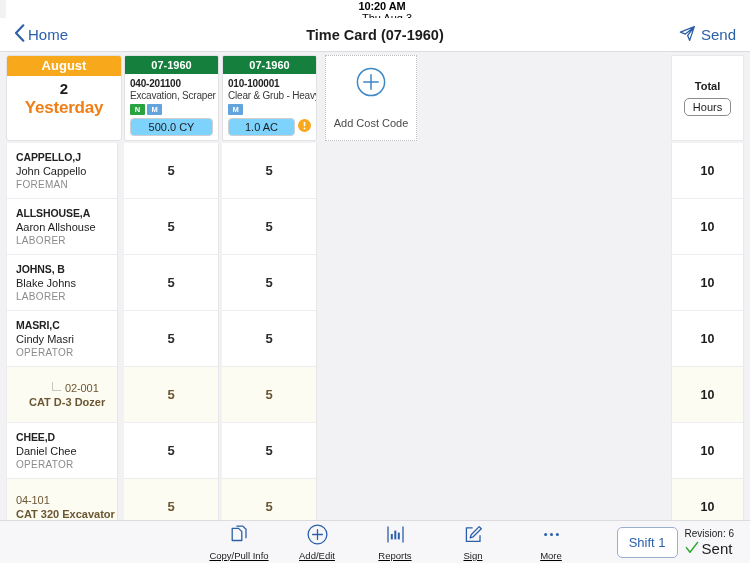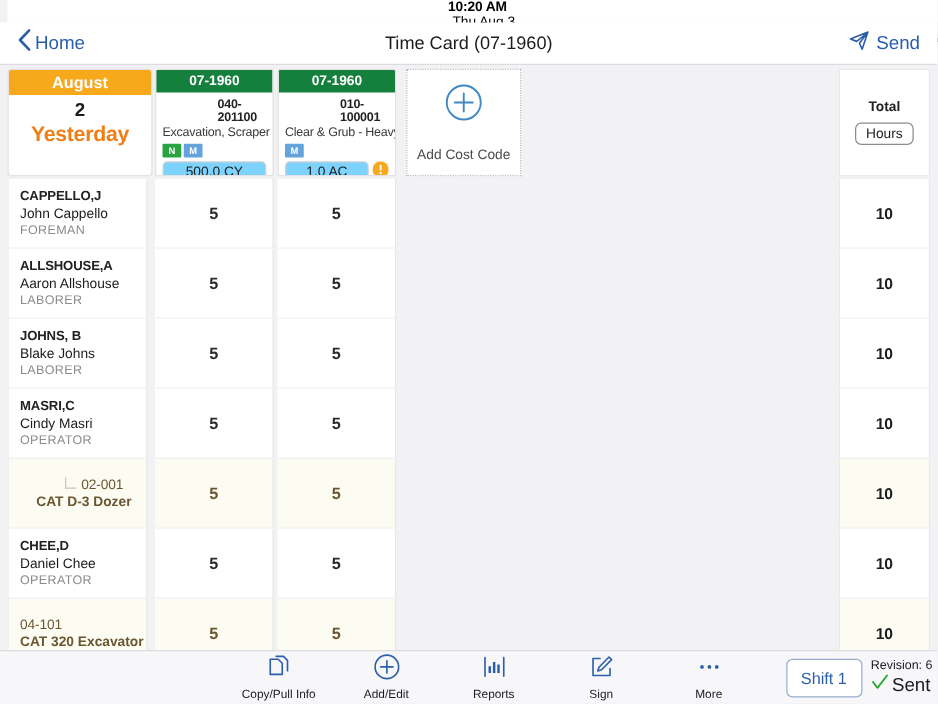--- a/index.html
+++ b/index.html
@@ -40,21 +40,21 @@
   
   .navbar {
     position:absolute; top:18px; left:0; width:750px; height:34px;
     background:#fff; border-bottom:1px solid #dcdcdf;
     display:flex; align-items:center; padding:0 14px;
   }
   .nav-back { display:flex; align-items:center; gap:3px; cursor:pointer; }
   .nav-back-label { color:#2b5faa; font-size:15px; }
   .nav-title {
     position:absolute; left:0; right:0; text-align:center;
-    font-size:14.5px; font-weight:400; color:#1c1c1e; pointer-events:none;
+    font-size:14.5px; font-weight:700; color:#1c1c1e; pointer-events:none;
   }
   .nav-send {
     margin-left:auto; display:flex; align-items:center; gap:5px;
     color:#2b5faa; font-size:15px; cursor:pointer; z-index:2;
   }
 
   
   .grid-wrap { position:absolute; top:53px; left:0; width:750px; height:467px; }
 
   
@@ -80,21 +80,21 @@
     background:#fff; border:1px solid #e2e2e4; border-radius:2px;
     overflow:hidden;
   }
   .cc-card.c1 { left:124px; }
   .cc-card.c2 { left:222px; }
   .cc-hdr {
     background:#15803d; color:#fff; font-size:11px; font-weight:700;
     text-align:center; padding:3px 0;
   }
   .cc-body { padding:4px 5px 0 5px; }
-  .cc-code { font-size:10px; font-weight:700; color:#222; letter-spacing:-0.2px;margin-left:44px; }
+  .cc-code { font-size:10px; font-weight:700; color:#222; letter-spacing:-0.2px; }
   .cc-desc { font-size:10px; color:#3a3a3a; margin-top:1px; letter-spacing:-0.2px; white-space:nowrap; }
   .cc-badges { display:flex; gap:2px; margin-top:3px; }
   .badge {
     width:15px; height:11px; display:flex; align-items:center; justify-content:center;
     font-size:7.5px; font-weight:700; color:#fff; border-radius:1px;
   }
   .badge.n { background:#29a33f; }
   .badge.m { background:#63a4dd; }
   .cc-qtyrow { display:flex; align-items:center; gap:3px; margin-top:3px; }
   .cc-qty {
@@ -156,28 +156,28 @@
     border-bottom:1.2px solid #c9c6bb; margin-bottom:3px;
   }
   .eq-indent { padding-left:13px; }
 
   
   .toolbar {
     position:absolute; bottom:0; left:0; width:750px; height:43px;
     background:#f7f7f9; border-top:1px solid #dcdcdf;
     display:flex; align-items:center;
   }
-  .tb-items { display:flex; gap:12px; margin:0 auto; padding-left:40px; }
+  .tb-items { display:flex; gap:4px; margin:0 auto; padding-left:40px;text-decoration:underline; }
   .tb-item {
     width:74px; display:flex; flex-direction:column; align-items:center;
     gap:1px; cursor:pointer;
   }
   .tb-label { font-size:9.5px; color:#1c1c1e; }
   .tb-right {
-    position:absolute; right:4px; display:flex; align-items:center; gap:7px;
+    position:absolute; right:16px; display:flex; align-items:flex-end; gap:7px;
   }
   .shift-btn {
     border:1px solid #9aafd0; border-radius:5px; background:#fff;
     color:#2b5faa; font-size:13px; padding:7px 11px; cursor:pointer;
   }
   .rev-wrap { display:flex; flex-direction:column; gap:1px; }
   .rev-txt { font-size:10px; color:#1c1c1e; }
   .sent-row { display:flex; align-items:center; gap:3px; }
   .sent-txt { font-size:15px; color:#1c1c1e; }
 </style>

